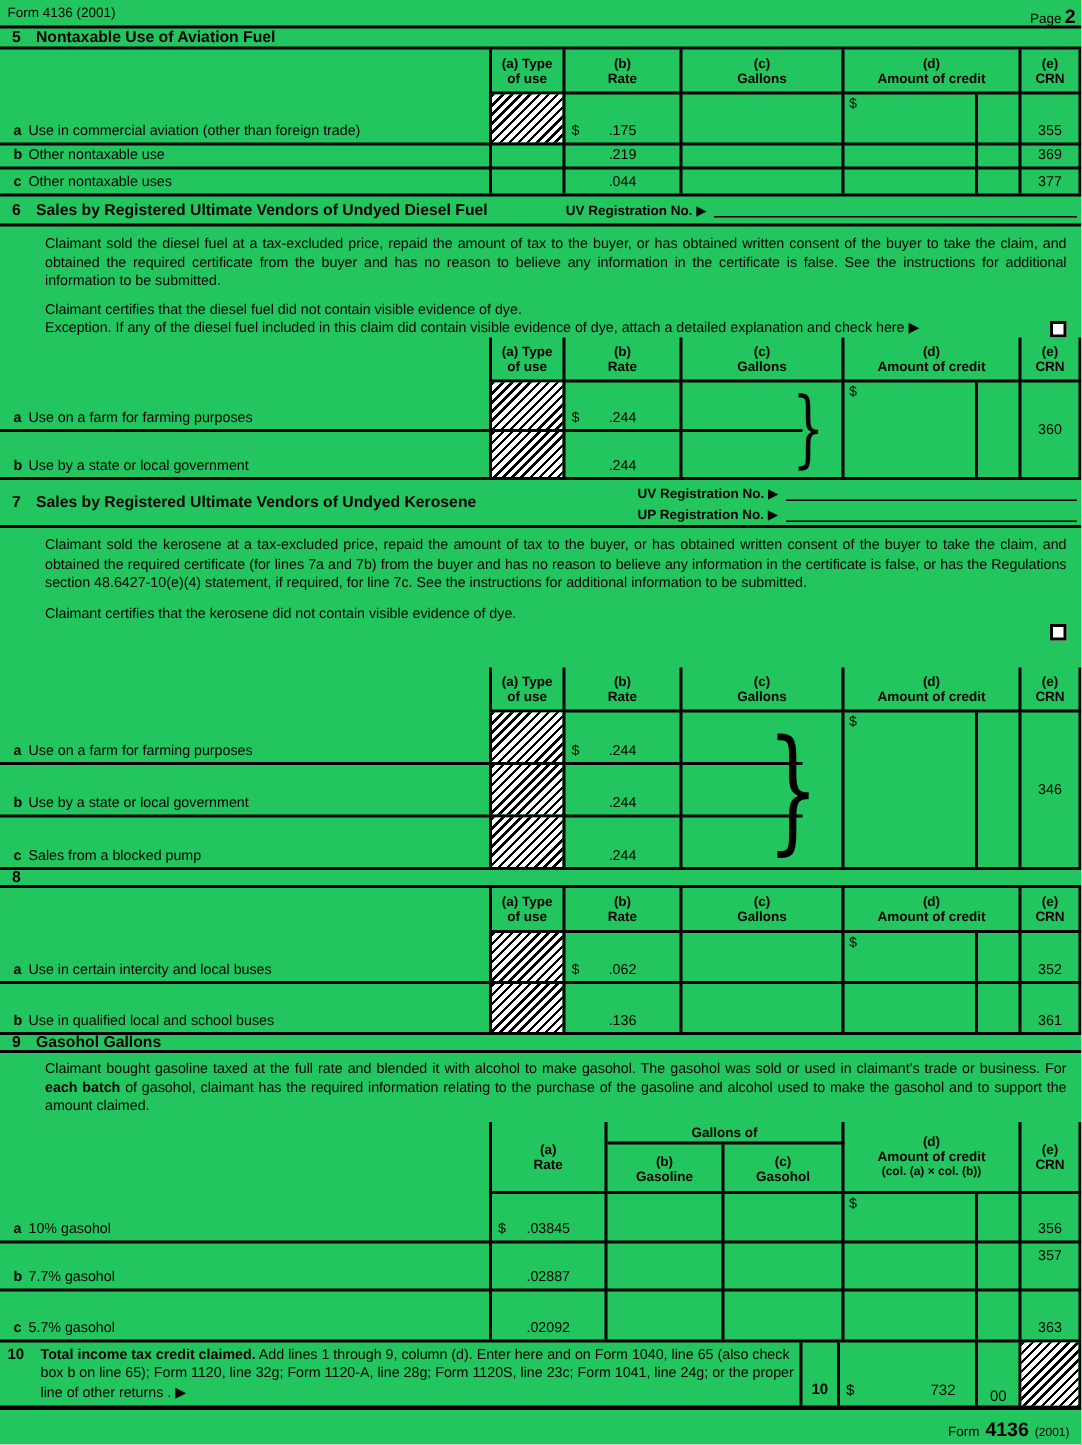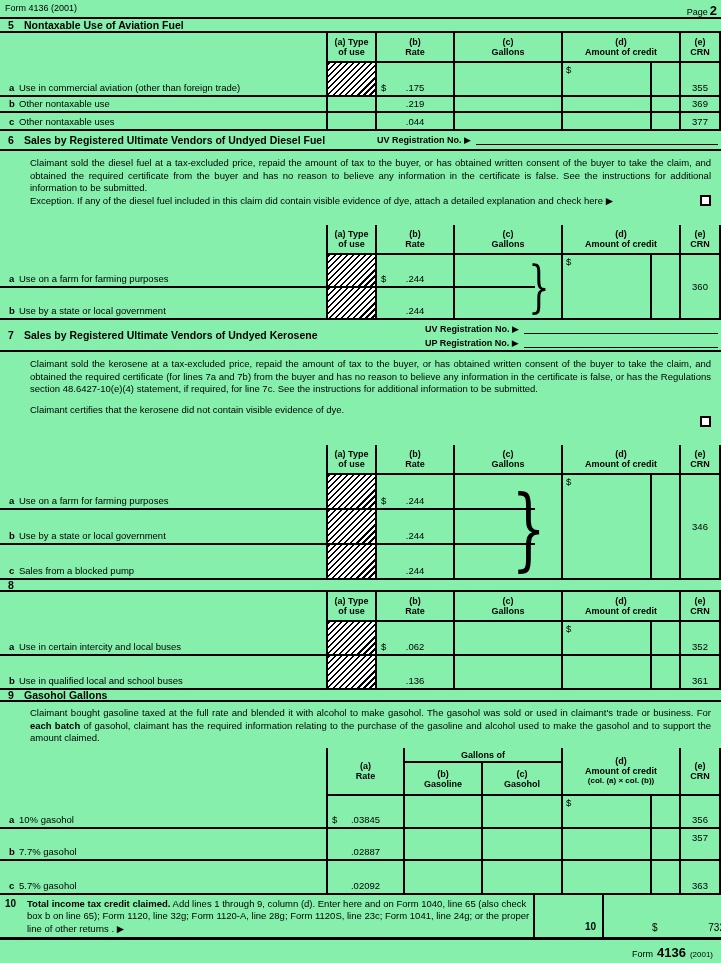--- a/index.html
+++ b/index.html
@@ -1,18 +1,18 @@
 <!DOCTYPE html>
 <html><head>
 <meta charset="utf-8">
 <style>
   * { margin:0; padding:0; box-sizing:border-box; }
   html,body { background:#fff; }
   .page {
-    width:721px; height:963px; background:#86efac; color:#000;
+    width:721px; height:963px; background:#22c55e; color:#000;
     font-family:"Liberation Sans","DejaVu Sans",sans-serif;
     position:relative; overflow:hidden;
   }
   
   .pgh { height:17px; display:flex; justify-content:space-between; align-items:flex-start;
          padding:3px 4px 0 5px; font-size:9px; }
   .pgh .pgright { display:flex; align-items:baseline; gap:2px; }
   .pgh .pgnum { font-size:13px; font-weight:bold; }
   .pgf { height:23px; display:flex; justify-content:flex-end; align-items:baseline;
          gap:4px; padding:5px 8px 0 0; font-size:9px; }
@@ -60,30 +60,30 @@
   .dtop { font-size:9.5px; padding:1px 0 0 3px; }
   .crn { display:flex; align-items:flex-end; justify-content:center; font-size:9.5px; padding-bottom:2px; }
   .crnC { align-items:center; padding-bottom:0;text-align:right; }
   .crnT { align-items:flex-start; padding-top:3px; }
   .galline { position:absolute; left:0; height:2px; width:80px; background:#000; }
   .brace { position:absolute; right:4px; top:50%; transform:translateY(-50%) scaleX(.6);
            font-family:"DejaVu Serif",serif; line-height:.9; font-weight:400; }
   .b2 { font-size:56px; } .b3 { font-size:90px; }
   
   .l10 { display:grid; grid-template-columns:535px 25px 92px 29px 40px; height:47px;
-         border-top:2.5px solid #000; border-bottom:3px solid #000;gap:44px; }
+         border-top:2.5px solid #000; border-bottom:3px solid #000; }
   .l10 .dsc { display:flex; font-size:9.5px; line-height:12.3px; padding-top:3px; }
   .l10 .n10 { flex:none; width:27px; padding-left:5px; font-weight:bold; font-size:10px; }
   .l10 .txtc { flex:1; padding-right:3px; }
   .l10 .nb { display:flex; align-items:flex-end; justify-content:center; font-weight:bold;
              font-size:10px; padding-bottom:5px; }
   .l10 .amt { display:flex; align-items:flex-end; justify-content:flex-end; font-size:10px;
               padding:0 13px 4px 0; position:relative; }
   .l10 .amt .dl { position:absolute; left:4px; bottom:4px; }
-  .l10 .cts { display:flex; align-items:flex-end; font-size:10px; padding-bottom:20px; }
+  .l10 .cts { display:flex; align-items:flex-end; justify-content:center; font-size:10px; padding-bottom:0; }
   b { font-weight:bold; }
 </style>
 </head>
 <body>
 
 <div class="page">
 
   <div class="pgh">
     <span>Form 4136 (2001)</span>
     <span class="pgright">
@@ -169,20 +169,21 @@
 
   <div class="bar h22">
     <span class="n">6</span>
     <span class="t">Sales by Registered Ultimate Vendors of Undyed Diesel Fuel</span>
     <span class="uvlab">UV Registration No. ▶</span>
     <span class="rule"></span>
   </div>
 
   <div class="txt th74">
     <div class="just mt6">Claimant sold the diesel fuel at a tax-excluded price, repaid the amount of tax to the buyer, or has obtained written consent of the buyer to take the claim, and obtained the required certificate from the buyer and has no reason to believe any information in the certificate is false. See the instructions for additional information to be submitted.</div>
+    <div class="mt6">Claimant certifies that the diesel fuel did not contain visible evidence of dye.</div>
     <div class="exline">
       <span>Exception. If any of the diesel fuel included in this claim did contain visible evidence of dye, attach a detailed explanation and check here ▶</span>
       <span class="cbx"></span>
     </div>
   </div>
 
   <div class="tbl cols5 t6">
     <div class="c bR" style="grid-area:1/1/2/2"></div>
     <div class="c bR bB hdr" style="grid-area:1/2/2/3">
         <span>(a) Type</span>

